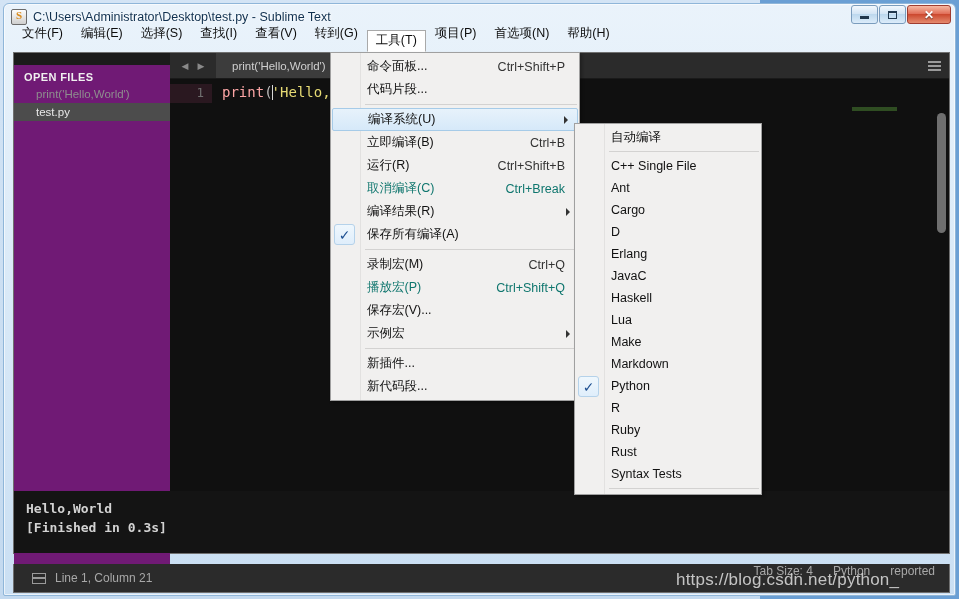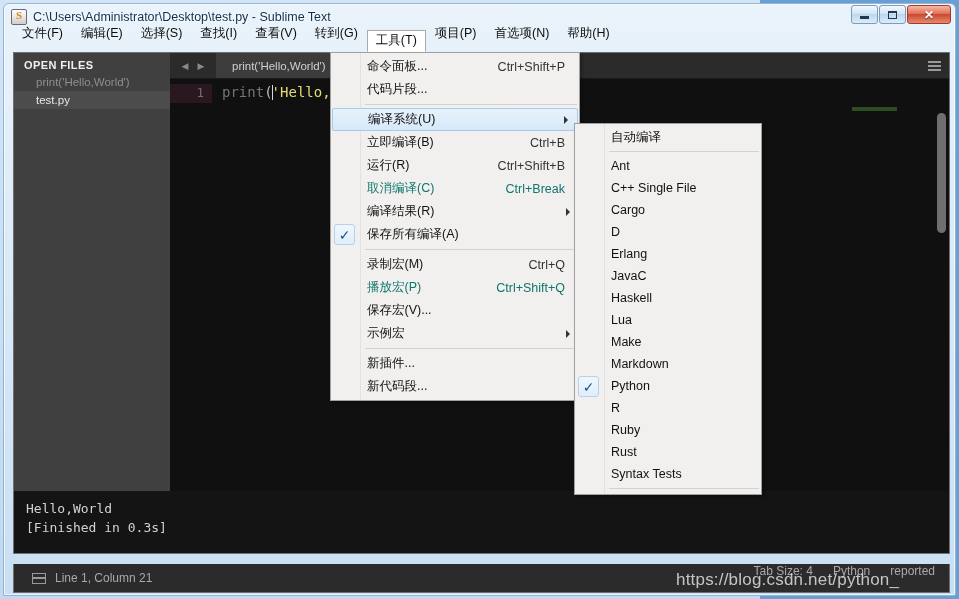--- a/index.html
+++ b/index.html
@@ -75,22 +75,22 @@
     position:relative; z-index:60;
   }
 
   
   .body-area{
     position:absolute; left:9px; top:48px; width:937px; height:502px;
     background:#1b1b1b;
     border:1px solid #707070;
   }
   .sidebar{
-    position:absolute; left:0; top:0; width:156px; height:100%;
-    background:#404040;
+    position:absolute; left:0; top:12px; width:156px; height:100%;
+    background:#701a75;
   }
   .sb-head{
     color:#f0f0f0; font-size:11px; font-weight:bold; letter-spacing:.4px;
     padding:6px 0 2px 10px;
   }
   .sb-file{
     color:#8e8e8e; font-size:11.5px; padding:3px 0 3px 22px;
   }
   .sb-file.selected{
     background:#4c4c4c; color:#e8e8e8;
@@ -133,21 +133,21 @@
   .linenum{
     position:absolute; left:0; top:1px; width:34px; text-align:right;
     color:#6f6f6f; font-size:12.5px;
     font-family:"DejaVu Sans Mono", monospace;
   }
   .codeline{
     position:absolute; left:52px; top:0px;
     font-family:"DejaVu Sans Mono", monospace; font-size:14px;
     white-space:pre;
   }
-  .tok-fn{ color:#737373; }
+  .tok-fn{ color:#fca5a5; }
   .tok-paren{ color:#bdbdbd; }
   .tok-str{ color:#e7db74; }
   .caret{
     display:inline-block; width:1px; height:15px; background:#d8d8d8;
     vertical-align:-3px; margin:0 -1px;
   }
 
   .vscroll{
     position:absolute; right:3px; top:34px; width:9px; height:120px;
     background:#6f6f6f; border-radius:5px;
@@ -159,20 +159,21 @@
 
   
   .panel-split{
     position:absolute; left:0; right:0; bottom:0; height:60px;
   }
   .console{
     position:absolute; left:0; right:0; top:0; bottom:0;
     background:#141414; padding:8px 0 0 12px;
     color:#d2d2d2; font-family:"DejaVu Sans Mono", monospace; font-size:13px;
     line-height:19px;
+    font-weight:bold;
   }
   .hsplit{
     position:absolute; left:0; right:0; height:6px;
     background:#5a5a5a;
   }
 
   
   .statusbar{
     position:absolute; left:9px; top:560px; width:937px; height:29px;
     background:#2b2b2b; border:1px solid #707070; border-top:none;
@@ -408,24 +409,24 @@
 
     <div class="menu" id="build-menu">
       <div class="gutter-strip"></div>
 
       <div class="row">
         <span class="lbl">自动编译</span>
       </div>
       <div class="sep"></div>
 
       <div class="row">
+          <span class="lbl">C++ Single File</span>
+        </div>
+      <div class="row">
           <span class="lbl">Ant</span>
-        </div>
-      <div class="row">
-          <span class="lbl">C++ Single File</span>
         </div>
       <div class="row">
           <span class="lbl">Cargo</span>
         </div>
       <div class="row">
           <span class="lbl">D</span>
         </div>
       <div class="row">
           <span class="lbl">Erlang</span>
         </div>

